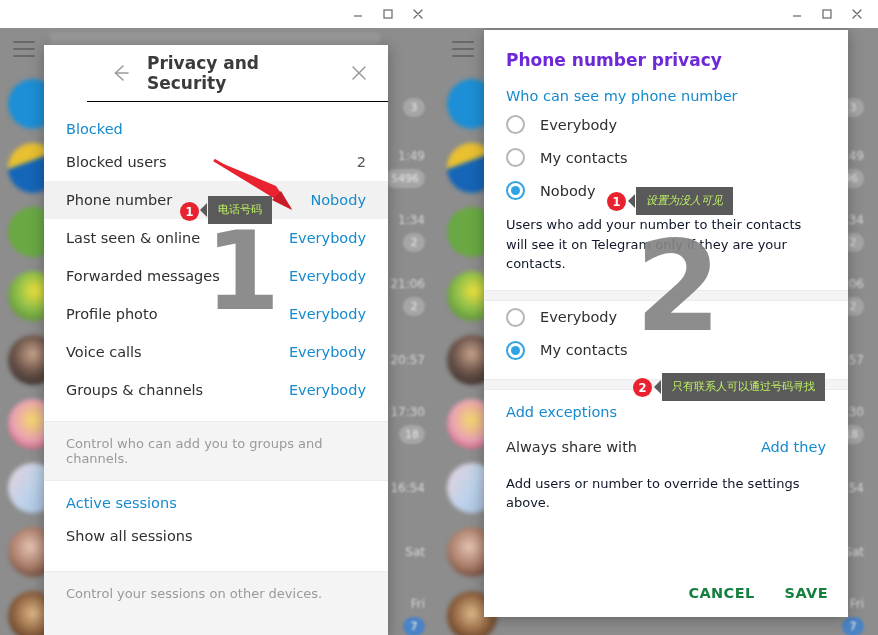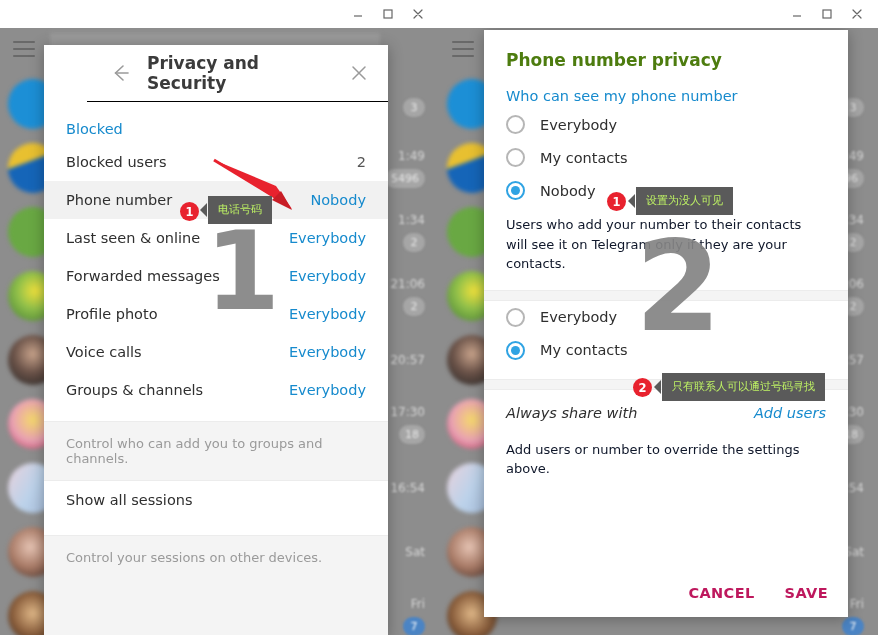--- a/index.html
+++ b/index.html
@@ -155,21 +155,21 @@
     border-top: 1px solid #ececec;
     border-bottom: 1px solid #ececec;
     color: #9a9a9a;
     font-size: 13px;
     padding: 14px 22px;
   }
   .gray-note.last { border-bottom: none; }
 
   
   .pd-title {
-    font-size: 17px; font-weight: bold; color: #4d7c0f;
+    font-size: 17px; font-weight: bold; color: #6d28d9;
     padding: 20px 22px 4px 22px;
   }
   .pd-sec {
     color: #168acd; font-size: 14.5px; font-weight: 500;
     padding: 14px 22px 4px 22px;
   }
   .radio-row {
     display: flex; align-items: center;
     height: 33px;
     padding: 0 22px;
@@ -205,31 +205,31 @@
     height: 11px;
     background: #f4f4f4;
     border-top: 1px solid #ececec;
     border-bottom: 1px solid #ececec;
     margin-top: 16px;
   }
   .pd-row {
     display: flex; align-items: center;
     padding: 0 22px;
     height: 34px;
-    font-size: 14.5px; color: #2f2f2f; font-style: italic;
+    font-size: 14.5px; color: #2f2f2f;
   }
   .pd-row .link { margin-left: auto; color: #168acd; cursor: pointer; }
   .pd-actions {
     position: absolute;
     bottom: 10px; right: 18px;
     display: flex; align-items: center; gap: 26px;
   }
   .pd-actions button {
     background: none; border: none;
-    color: #be185d; font-size: 14.5px; font-weight: bold;
+    color: #15803d; font-size: 14.5px; font-weight: bold;
     letter-spacing: .4px;
     cursor: pointer;
     font-family: inherit;
     padding: 6px 2px;
   }
 
   
   .annot-layer {
     position: absolute; inset: 0;
     pointer-events: none;
@@ -407,20 +407,21 @@
         <span class="rv">Everybody</span>
       </div>
 
       <div class="row">
         <span>Groups &amp; channels</span>
         <span class="rv">Everybody</span>
       </div>
 
       <div class="gray-note" style="margin-top:12px">Control who can add you to groups and channels.</div>
 
+      <div class="section-head sec-sub">Active sessions</div>
 
       <div class="row">
         <span>Show all sessions</span>
       </div>
 
       <div class="gray-note last" style="margin-top:16px;height:100%">Control your sessions on other devices.</div>
     </div>
 
     <div class="annot-layer">
       <svg style="position:absolute;left:0;top:0;width:439px;height:635px">
@@ -555,38 +556,39 @@
         <span class="radio"></span>
         <span>Everybody</span>
       </div>
       <div class="radio-row">
         <span class="radio on"></span>
         <span>My contacts</span>
       </div>
 
       <div class="pd-divider" style="margin-top:12px"></div>
 
+      <div class="pd-sec">Add exceptions</div>
 
       <div class="pd-row" style="margin-top:6px">
         <span>Always share with</span>
-        <span class="link">Add users</span>
+        <span class="link">Add they</span>
       </div>
 
       <div class="pd-help" style="padding-top:10px">Add users or number to override the settings above.</div>
 
       <div class="pd-actions">
         <button>CANCEL</button>
         <button>SAVE</button>
       </div>
     </div>
 
     <div class="annot-layer">
       <div class="num-watermark" style="left:196px;top:225px;font-size:124px;">2</div>
       <div class="badge-num" style="left:168px;top:192px;">1</div>
-      <div class="tooltip" style="left:197px;top:187px;">设置为没人可见</div>
+      <div class="tooltip" style="left:197px;top:187px;font-style:italic;">设置为没人可见</div>
       <div class="badge-num" style="left:194px;top:378px;">2</div>
       <div class="tooltip" style="left:223px;top:373px;">只有联系人可以通过号码寻找</div>
     </div>
 
     <div class="titlebar">
       <div class="win-btn">
         <svg width="12" height="12" viewBox="0 0 12 12" stroke="currentColor" stroke-width="1.2">
             <path d="M2 8 H10"></path>
           </svg>
       </div>

